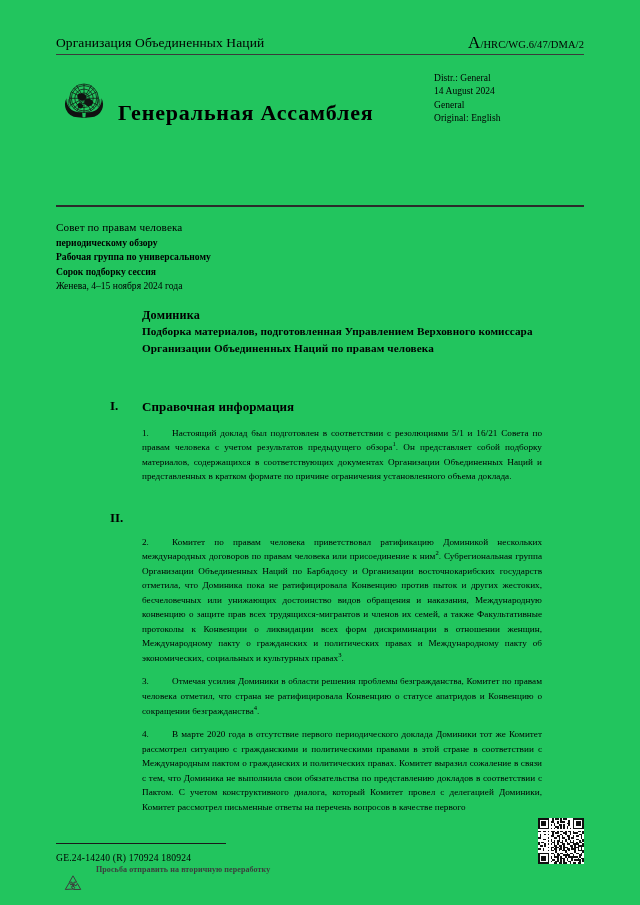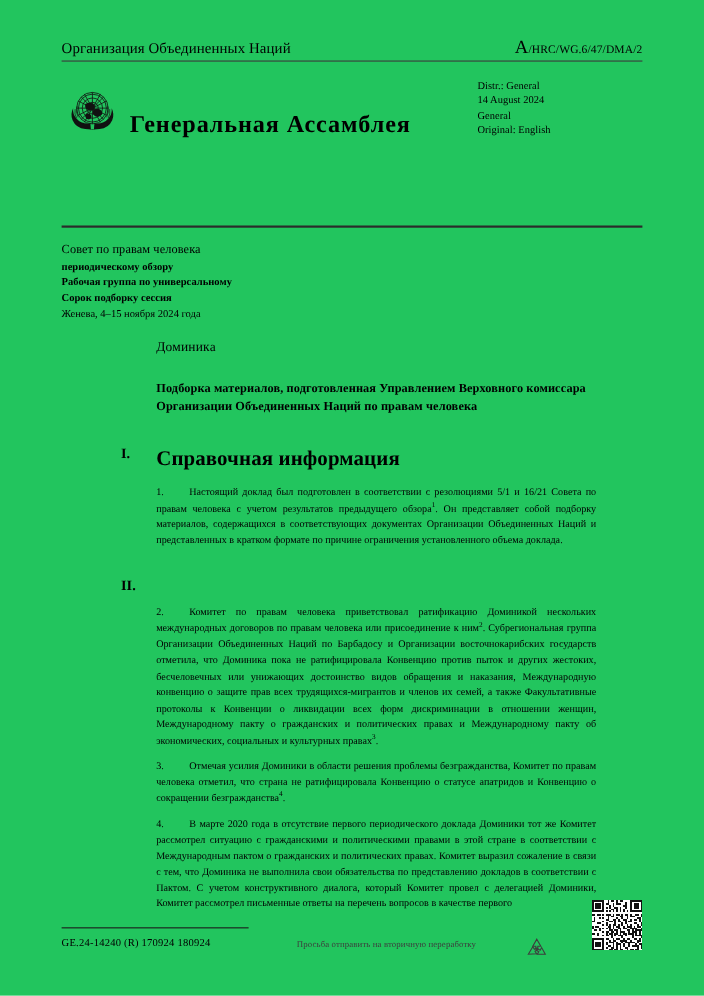--- a/index.html
+++ b/index.html
@@ -114,45 +114,44 @@
 
   
   .content {
     position: absolute;
     left: 142px;
     top: 308px;
     width: 400px;
   }
   .country {
     font-size: 12.2px;
-    font-weight: normal;
+    font-weight: bold;
     letter-spacing: 0.2px;
-    margin-bottom: 22px;
   }
   .doc-title {
     font-size: 11.2px;
     font-weight: bold;
     line-height: 1.55;
     letter-spacing: 0.1px;
-    margin-bottom: 24px;
+    margin-bottom: 40px;
   }
 
   .section {
     display: flex;
     margin-bottom: 9px;
   }
   .section-num {
     width: 32px;
     flex: 0 0 32px;
     font-size: 13px;
     font-weight: bold;
     margin-left: -32px;
   }
   .section-title {
-    font-size: 19px;
+    font-size: 13px;
     font-weight: bold;
     line-height: 1.45;
     letter-spacing: 0.1px;
     text-align: right;
   }
   .section-title .l2 { display: block; }
 
   .para {
     position: relative;
     font-size: 9.2px;
@@ -181,29 +180,30 @@
     border-top: 1px solid #1a1a1a;
   }
   .footer {
     position: absolute;
     left: 56px;
     top: 852px;
     width: 528px;
     display: flex;
     align-items: flex-start;
     justify-content: space-between;
+    flex-direction: column;
   }
   .job-no {
     font-size: 9.6px;
     letter-spacing: 0.2px;
     white-space: nowrap;
   }
   .recycle-note {
     font-size: 8px;
-    font-weight: normal;
+    font-weight: bold;
     letter-spacing: 0.1px;
     color: #3d3d3d;
     white-space: nowrap;
     margin-left: 40px;
     margin-top: 2px;
     text-align: right;
   }
   .recycle-icon {
     margin-left: 6px;
     width: 22px;

